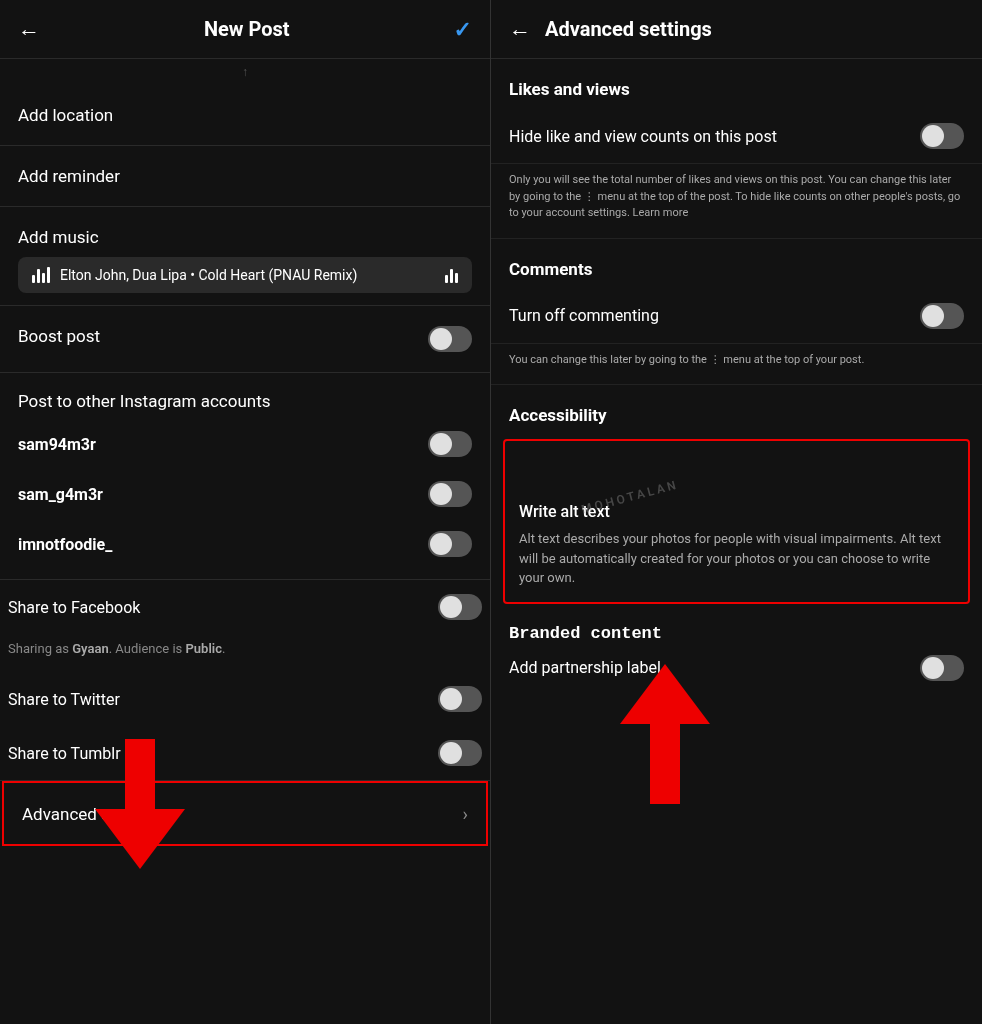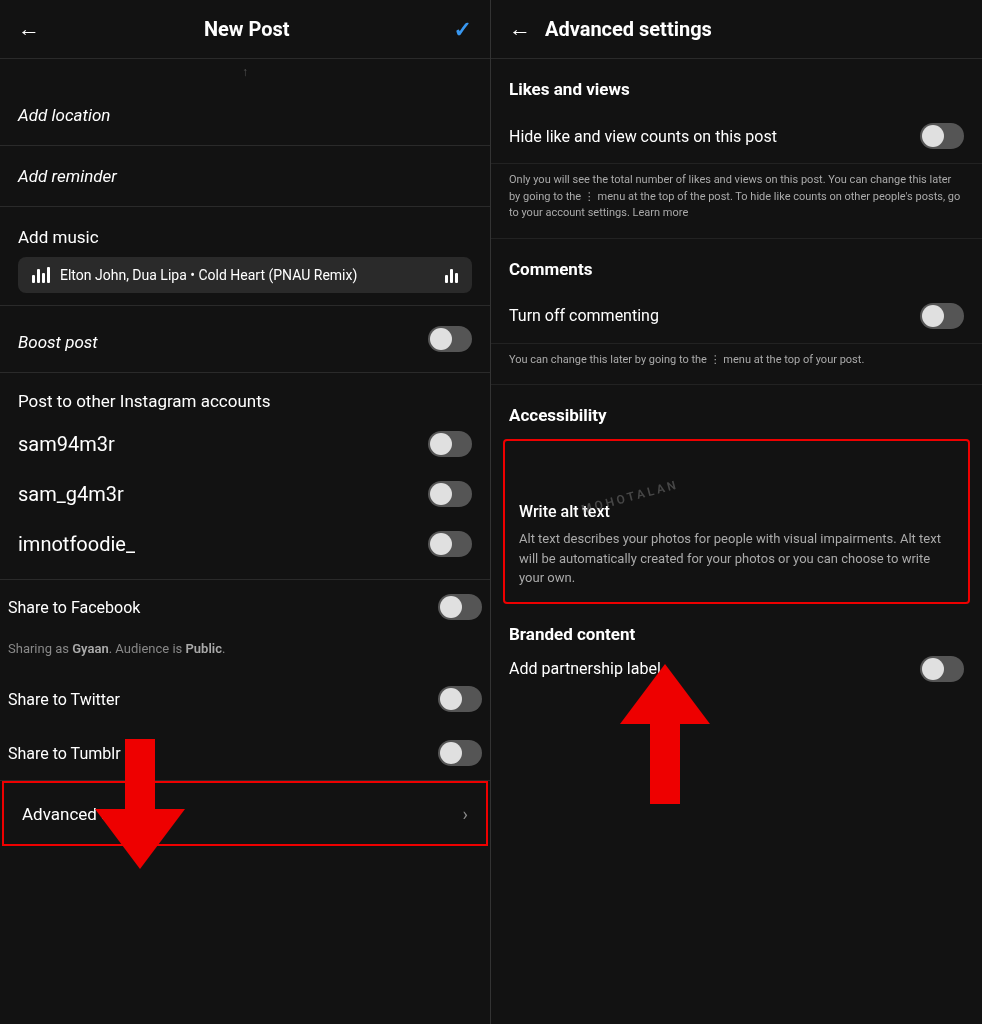--- a/index.html
+++ b/index.html
@@ -54,24 +54,23 @@
       overflow-y: auto;
       padding: 0;
     }
 
     .left-content::-webkit-scrollbar { width: 0; }
 
     .section-item {
       padding: 20px 18px;
       border-bottom: 1px solid #2a2a2a;
       display: flex;
-      align-items: flex-end;
+      align-items: flex-start;
       justify-content: space-between;
       cursor: pointer;
-      font-style: italic;
     }
 
     .section-item-text {
       color: #fff;
       font-size: 17px;
     }
 
     .music-section {
       border-bottom: 1px solid #2a2a2a;
       padding: 0 0 12px 0;
@@ -152,21 +151,22 @@
 
     .account-row {
       padding: 12px 18px;
       display: flex;
       align-items: center;
       justify-content: space-between;
     }
 
     .account-name {
       color: #fff;
-      font-size: 20px;
+      font-size: 16px;
+      font-weight: bold;
     }
 
     .share-section {
       border-bottom: 1px solid #2a2a2a;
     }
 
     .share-row {
       padding: 14px 8px;
       display: flex;
       flex-direction: column;
@@ -307,20 +307,21 @@
 
     .brand-content-section {
       padding: 16px 18px 0 18px;
     }
 
     .brand-content-label {
       color: #fff;
       font-size: 17px;
       font-weight: 700;
       margin-bottom: 12px;
+      font-family: Liberation Mono, monospace;
     }
 
     
     .watermark {
       position: absolute;
       color: rgba(150,150,150,0.4);
       font-size: 12px;
       font-weight: 600;
       letter-spacing: 3px;
       pointer-events: none;

